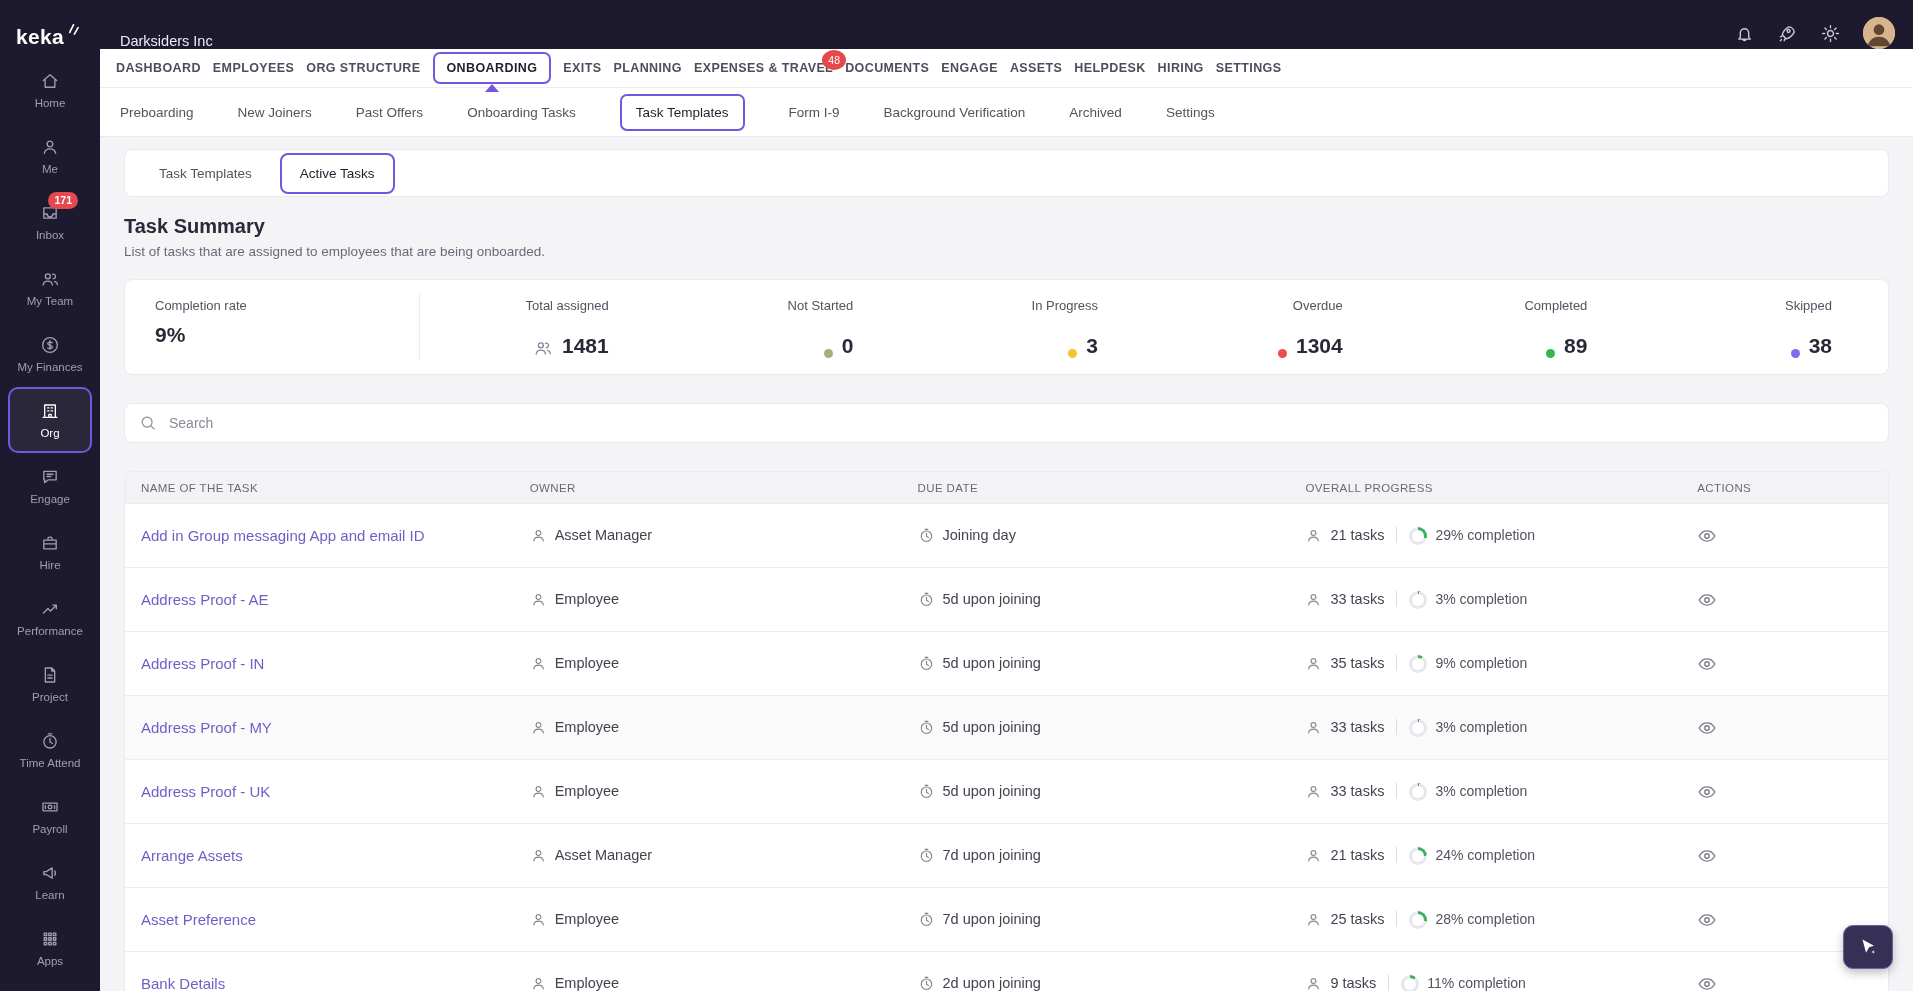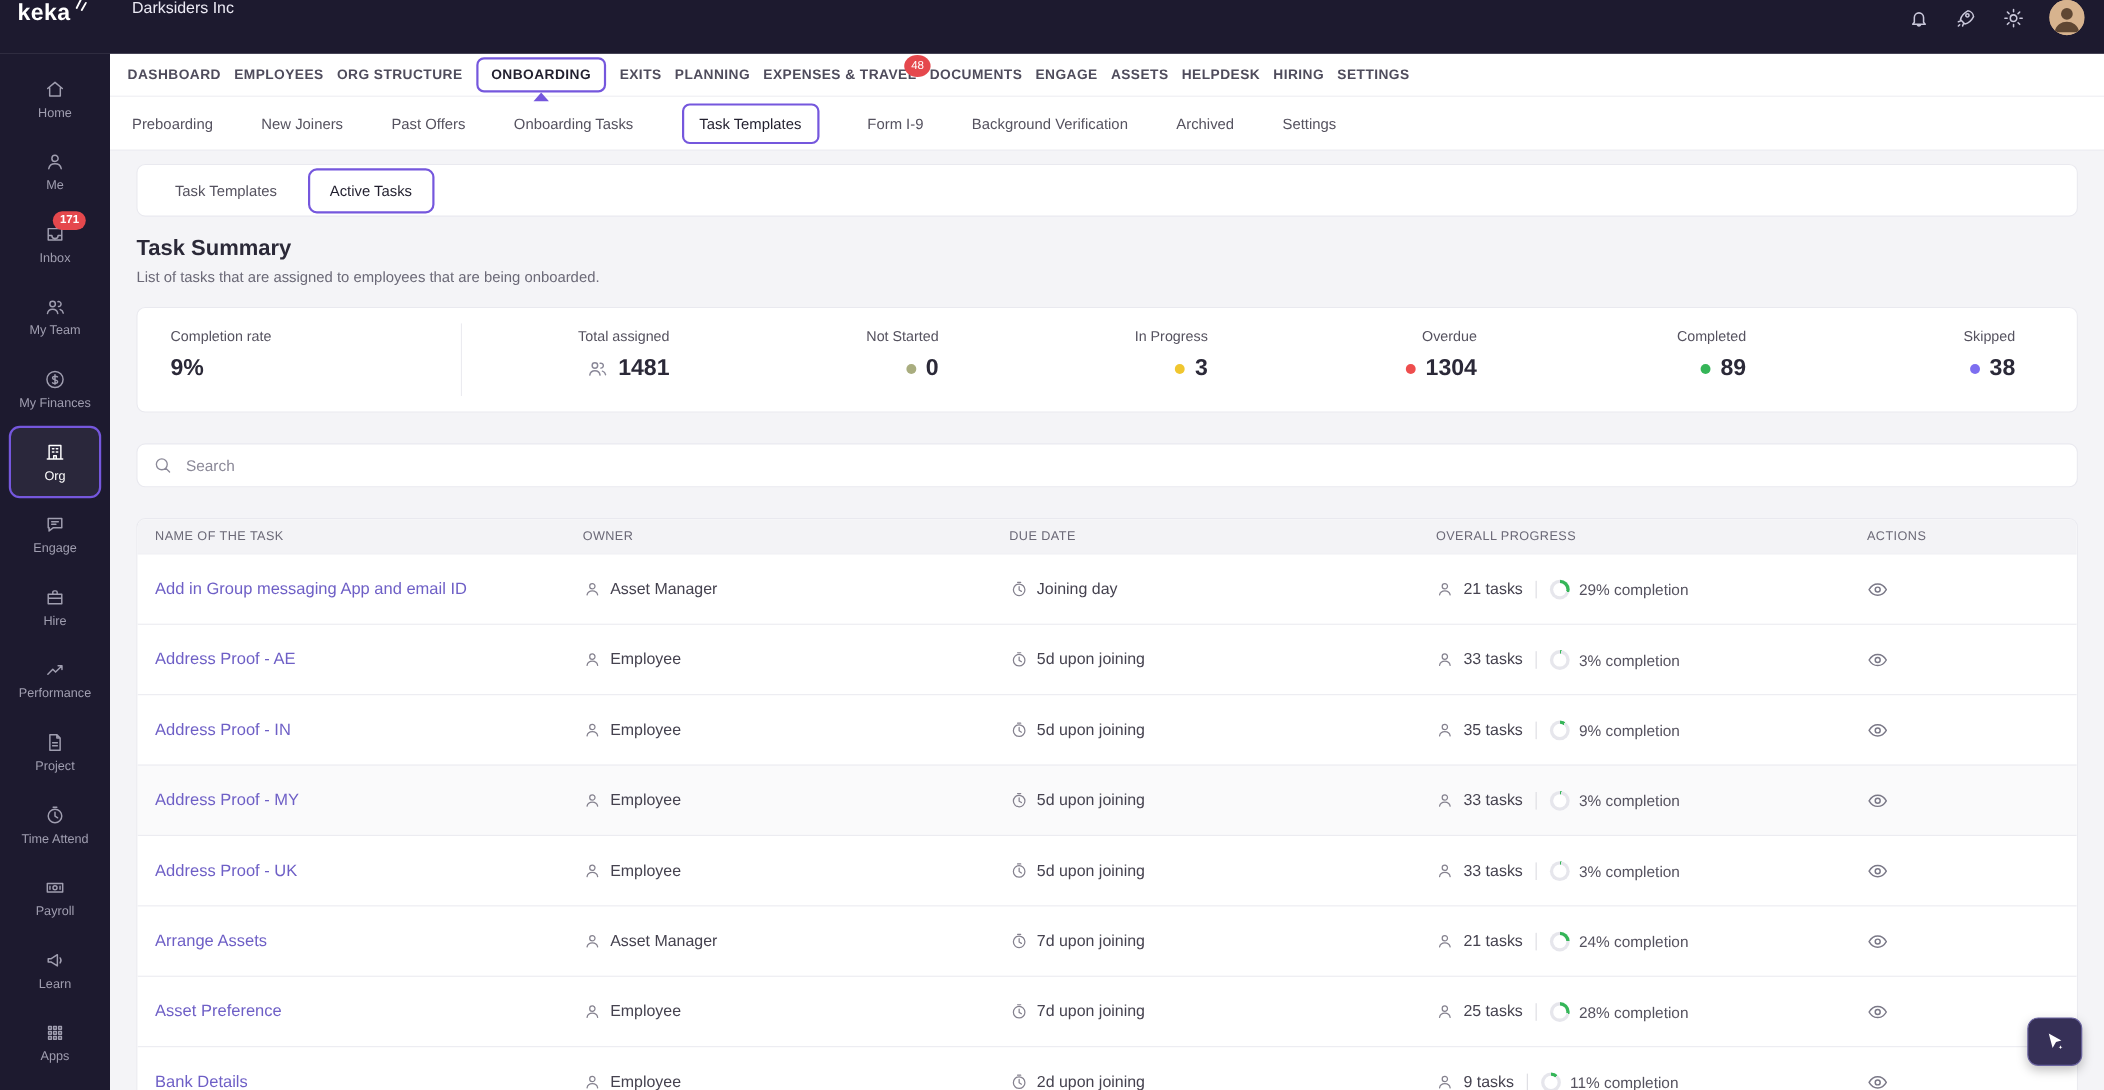--- a/index.html
+++ b/index.html
@@ -1,21 +1,21 @@
 <!DOCTYPE html>
 <html style="--accent: #7557dd; --ring: #35b558;"><head>
 <meta charset="utf-8">
 <style>
   :root{ --accent:#7557dd; --ring:#35b558; }
   *{box-sizing:border-box}
   html,body{margin:0;padding:0}
   body{width:1913px;height:991px;overflow:hidden;background:#f4f4f7;font-family:"Liberation Sans",sans-serif;position:relative}
 
   
-  .topbar{height:49px;background:#1d1a2f;display:flex;align-items:flex-start}
+  .topbar{height:49px;background:#1d1a2f;display:flex;align-items:flex-end}
   .logo-area{width:100px;flex:none;display:flex;align-items:center;padding-left:16px}
   .logo{color:#fff;font-size:21px;font-weight:700;letter-spacing:.3px;display:flex;align-items:flex-start;gap:2px}
   .logo-spark{width:13px;height:13px;margin-top:-2px}
   .company{color:#eceaf4;font-size:14.5px;margin-left:20px;white-space:nowrap}
   .topsearch{margin-left:52px;width:600px;height:33px;background:#17152a;border:1px solid #454163;border-radius:8px;display:flex;align-items:center;padding:0 10px;gap:8px}
   .topsearch .ticon{color:#8d8a9f}
   .topsearch input{flex:1;background:transparent;border:none;outline:none;color:#ddd;font-size:13.5px;font-family:inherit}
   .topsearch input::placeholder{color:#8d8a9f}
   .ticon{display:inline-flex}
   .ticon svg{width:18px;height:18px}
@@ -56,21 +56,21 @@
   .page-title{margin-top:18px;font-size:20px;font-weight:700;color:#2b2938}
   .page-sub{margin-top:6px;font-size:13.5px;color:#6b6977}
 
   .stats-card{margin-top:20px;height:96px;background:#fff;border:1px solid #e9e9ef;border-radius:8px;display:flex}
   .stat-first{width:294px;flex:none;padding:18px 0 0 30px}
   .stat-label{font-size:13px;color:#55525f;white-space:nowrap}
   .stat-value{margin-top:10px;font-size:21px;font-weight:700;color:#2b2938}
   .vdiv{width:1px;background:#ebebf0;margin:14px 0}
   .stat-cols{flex:1;display:flex}
   .stat-col{flex:1;padding:18px 56px 0 0;text-align:right}
-  .stat-vrow{margin-top:10px;display:flex;align-items:center;justify-content:flex-end;gap:9px}
+  .stat-vrow{margin-top:21px;display:flex;align-items:flex-end;justify-content:flex-end;gap:9px}
   .stat-vrow .num{font-size:21px;font-weight:700;color:#2b2938}
   .dot{width:9px;height:9px;border-radius:50%;flex:none}
   .stat-vrow .sicon{color:#8a8898;display:inline-flex}
   .stat-vrow .sicon svg{width:20px;height:20px}
 
   .search-card{margin-top:28px;height:40px;background:#fff;border:1px solid #e9e9ef;border-radius:8px;display:flex;align-items:center;padding:0 14px;gap:10px}
   .search-card .cicon{color:#8b8998;display:inline-flex}
   .search-card .cicon svg{width:18px;height:18px}
   .search-card input{flex:1;border:none;outline:none;font-size:14px;color:#3f3c4c;font-family:inherit;background:transparent}
   .search-card input::placeholder{color:#8b8998}
@@ -78,21 +78,21 @@
   
   .table-card{margin-top:28px;background:#fff;border:1px solid #e9e9ef;border-radius:8px;overflow:hidden}
   .thead{height:31px;background:#f3f3f6;display:flex;align-items:center;font-size:11.5px;font-weight:400;color:#6b6977;letter-spacing:.4px}
   .col-name{width:22.5%;padding-left:16px}
   .col-owner{width:22%;padding-left:8px}
   .col-due{width:22%;padding-left:8px}
   .col-prog{width:22%;padding-left:8px}
   .col-act{width:11.5%;padding-left:12px}
   .trow{height:64px;display:flex;align-items:center;border-top:1px solid #ececf1;background:#fff}
   .trow:nth-child(4){background:#fafafb}
-  .cell{display:flex;align-items:center;gap:8px;min-width:0}
+  .cell{display:flex;gap:8px;min-width:0}
   .task-link{color:#6e5fc6;font-size:15px;text-decoration:none;white-space:nowrap;overflow:hidden;text-overflow:ellipsis;cursor:pointer}
   .gicon{color:#85828f;display:inline-flex;flex:none}
   .gicon svg{width:17px;height:17px}
   .cell-text{font-size:14.5px;color:#45424f;white-space:nowrap}
   .psep{width:1px;height:16px;background:#dcdce2;margin:0 4px;flex:none}
   .ring{width:18px;height:18px;border-radius:50%;background:conic-gradient(var(--ring) calc(var(--p)*1%), #e6e6ec 0);position:relative;flex:none}
   .ring::after{content:"";position:absolute;inset:3px;background:#fff;border-radius:50%}
   .plabel{font-size:14px;color:#55525f;white-space:nowrap}
   .eye-btn{color:#7a7887;display:inline-flex;cursor:pointer}
   .eye-btn svg{width:20px;height:20px}

